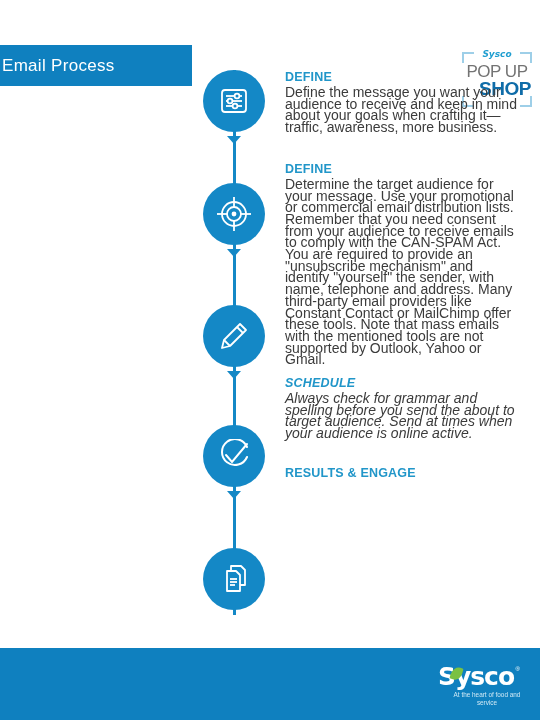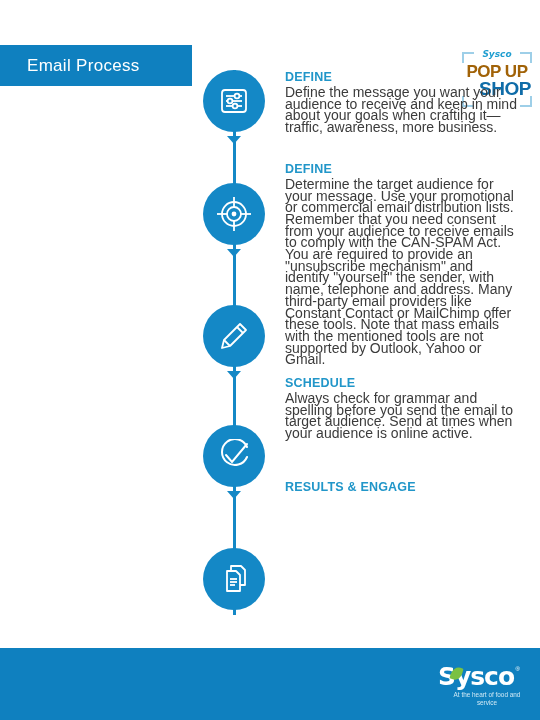--- a/index.html
+++ b/index.html
@@ -13,40 +13,40 @@
   .page{position:relative;width:540px;height:720px;}
 
   
   .title-banner{
     position:absolute;left:0;top:45px;width:192px;height:41px;
     background:#0f80bf;
     display:flex;align-items:center;
   }
   .title-banner .title-text{
     color:#ffffff;font-size:17px;letter-spacing:.3px;
-    padding-left:27px;font-weight:400;
+    padding-left:2px;font-weight:400;
   }
 
   
   .brand{
     position:absolute;left:462px;top:49px;width:70px;height:58px;
   }
   .brand .bracket{position:absolute;border-color:#9ecfe8;border-style:solid;width:10px;height:9px;}
   .brand .b-tl{left:0;top:3px;border-width:2px 0 0 2px;}
   .brand .b-tr{right:0;top:3px;border-width:2px 2px 0 0;}
   .brand .b-bl{left:0;bottom:0;border-width:0 0 2px 2px;}
   .brand .b-br{right:0;bottom:0;border-width:0 2px 2px 0;}
   .brand .sysco-mark{
     position:absolute;left:0;right:0;top:0;text-align:center;
     font-family:"DejaVu Sans", sans-serif;
     font-size:9px;font-style:italic;color:#1f9ed0;font-weight:600;
   }
   .brand .popup{
     position:absolute;left:0;right:0;top:13px;text-align:center;
-    font-size:17px;font-weight:bold;color:#a16207;letter-spacing:-.5px;
+    font-size:17px;font-weight:normal;color:#737373;letter-spacing:-.5px;
   }
   .brand .shop{
     position:absolute;left:16px;right:0;top:29px;text-align:center;
     font-size:19px;font-weight:bold;color:#0f6ca8;letter-spacing:-.5px;
   }
 
   
   .timeline{position:absolute;left:203px;top:70px;width:62px;height:560px;}
   .tl-line{
     position:absolute;left:30px;top:0;width:3px;height:545px;background:#1488c6;
@@ -187,23 +187,23 @@
       <h3>DEFINE</h3>
       <p>Define the message you want your audience to receive and keep in mind about your goals when crafting it—traffic, awareness, more business.</p>
     </div>
 
     <div class="block" style="margin-bottom:10px;">
       <h3>DEFINE</h3>
       <p>Determine the target audience for your message. Use your promotional or commercial email distribution lists. Remember that you need consent from your audience to receive emails to comply with the CAN-SPAM Act. You are required to provide an "unsubscribe mechanism" and identify "yourself" the sender, with name, telephone and address. Many third-party email providers like Constant Contact or MailChimp offer these tools. Note that mass emails with the mentioned tools are not supported by Outlook, Yahoo or Gmail.</p>
     </div>
 
 
-    <div class="block" style="margin-bottom:40px;">
+    <div class="block" style="margin-bottom:26px;font-style:italic;">
       <h3>SCHEDULE</h3>
-      <p>Always check for grammar and spelling before you send the email to target audience. Send at times when your audience is online active.</p>
+      <p>Always check for grammar and spelling before you send the about to target audience. Send at times when your audience is online active.</p>
     </div>
 
     <div class="block">
       <h3>RESULTS &amp; ENGAGE</h3>
     </div>
 
   </div>
 
   <div class="footer">
     <div class="footer-logo">

